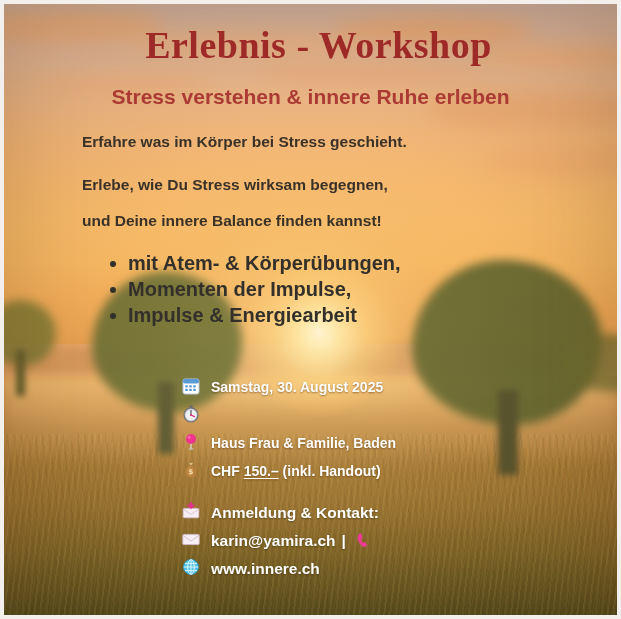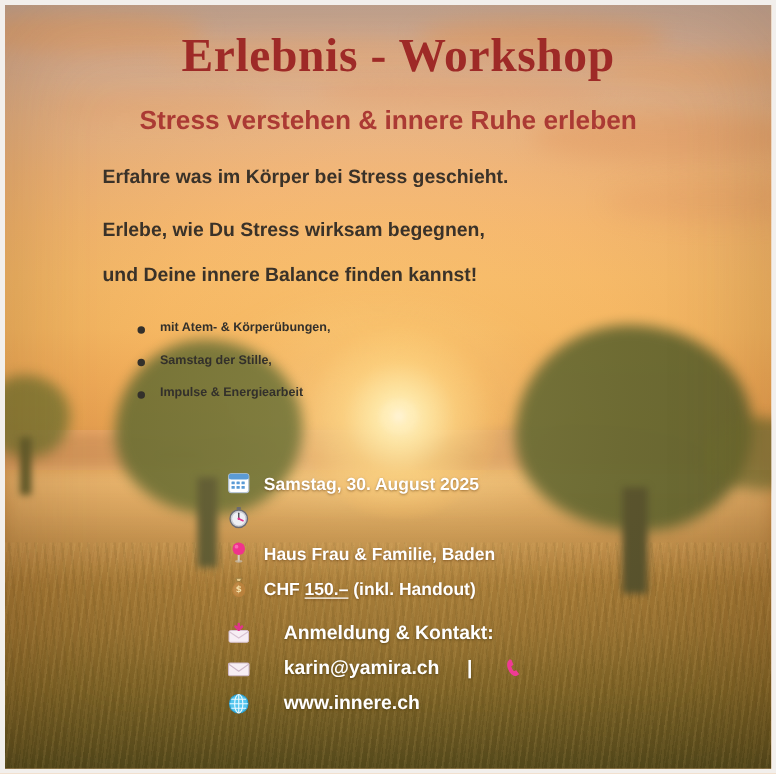--- a/index.html
+++ b/index.html
@@ -216,21 +216,21 @@
   .bullets {
     position: absolute;
     left: 98px;
     top: 246px;
     margin: 0;
     padding: 0 0 0 26px;
     list-style: none;
   }
   .bullets li {
     position: relative;
-    font-size: 10px;
+    font-size: 20px;
     font-weight: bold;
     color: #33302b;
     line-height: 26px;
     white-space: nowrap;
   }
   .bullets li::before {
     content: "";
     position: absolute;
     left: -18px;
     top: 11px;
@@ -262,25 +262,24 @@
     text-underline-offset: 2px;
   }
 
   .contact {
     position: absolute;
     left: 178px;
     top: 494px;
   }
   .contact .row {
     display: flex;
-    align-items: flex-start;
+    align-items: flex-end;
     height: 24px;
     margin-bottom: 4px;
     white-space: nowrap;
-    gap: 16px;
   }
   .contact .row .txt {
     font-size: 15.5px;
     font-weight: bold;
     color: #ffffff;
     text-shadow: 0 1px 2px rgba(60,45,10,.6);
   }
   .contact .sep { padding: 0 6px; }
 
   .ic {
@@ -353,21 +352,21 @@
 
     <div class="title">Erlebnis - Workshop</div>
     <div class="subtitle">Stress verstehen &amp; innere Ruhe erleben</div>
 
     <div class="lead lead-1">Erfahre was im Körper bei Stress geschieht.</div>
     <div class="lead lead-2">Erlebe, wie Du Stress wirksam begegnen,</div>
     <div class="lead lead-3">und Deine innere Balance finden kannst!</div>
 
     <ul class="bullets">
       <li>mit Atem- &amp; Körperübungen,</li>
-      <li>Samstag der Stille,</li>
+      <li>Momenten der Impulse,</li>
       <li>Impulse &amp; Energiearbeit</li>
     </ul>
 
     <div class="details">
 
       <div class="row">
         <span class="ic">
           <svg width="18" height="18" viewBox="0 0 18 18">
             <rect x="1" y="2" width="16" height="15" rx="2" fill="#ffffff" stroke="#b9c7d6" stroke-width="1"></rect>
             <rect x="1" y="2" width="16" height="4.5" rx="2" fill="#5b9bd5"></rect>

